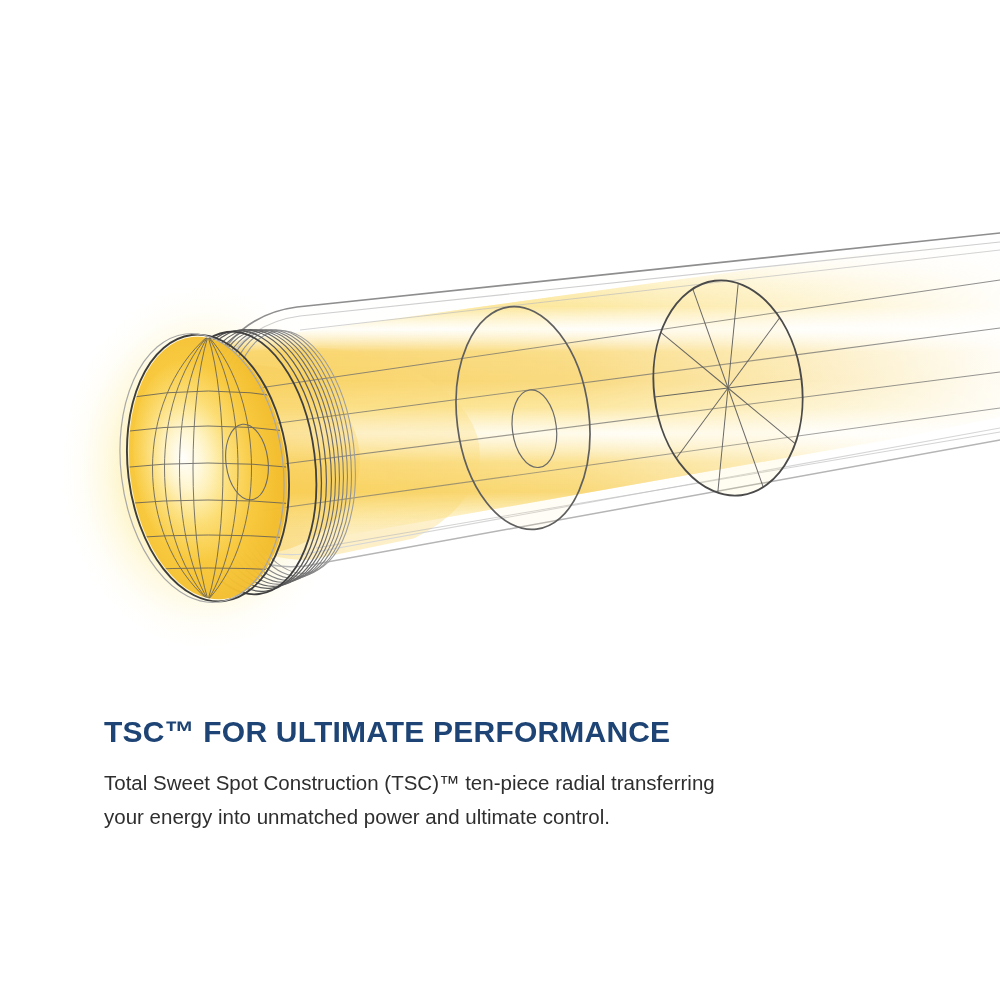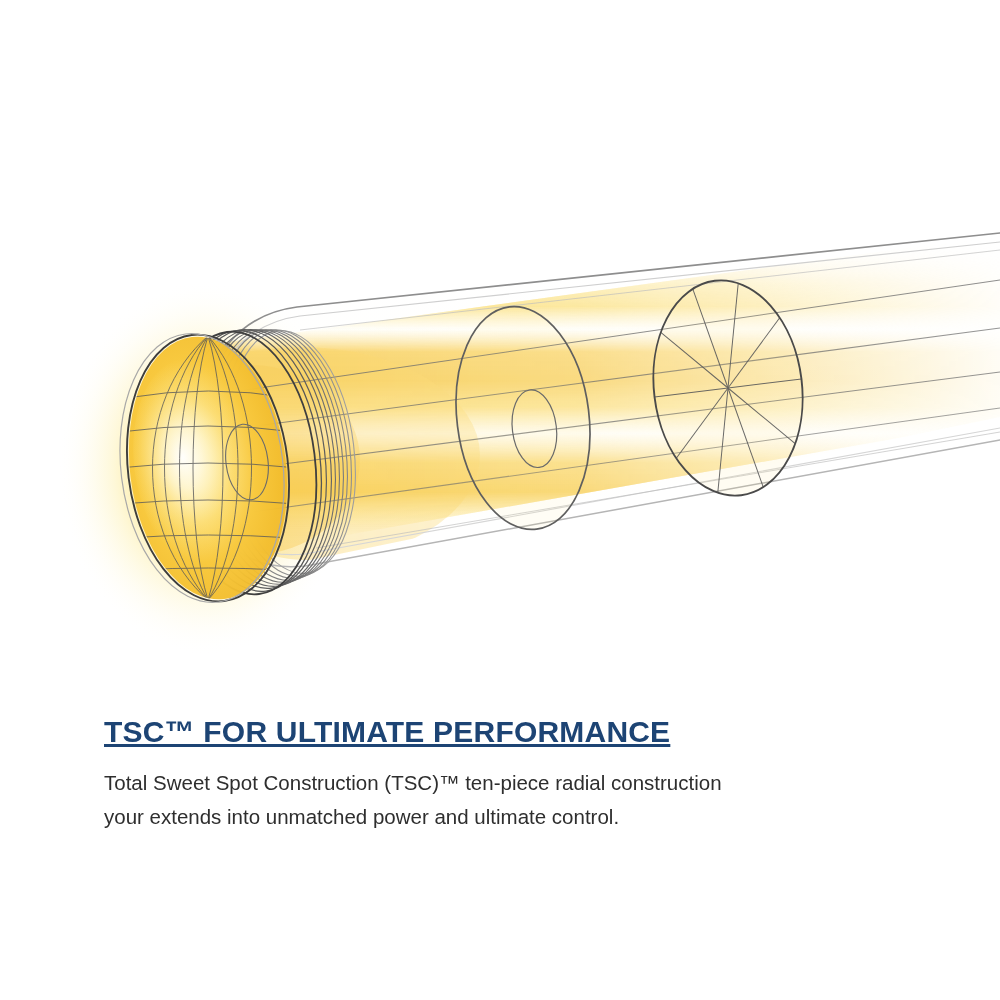--- a/index.html
+++ b/index.html
@@ -45,21 +45,20 @@
     width: 820px;
   }
   #feature-title {
     margin: 0;
     font-size: 30px;
     line-height: 40px;
     font-weight: 600;
     letter-spacing: 0.2px;
     color: #1d4474;
     white-space: nowrap;
-    text-decoration: underline;
   }
   #feature-body {
     margin: 14px 0 0 0;
     font-size: 20.5px;
     line-height: 34px;
     font-weight: 400;
     color: #2e2e2e;
     max-width: 800px;
   }
   .body-line { display: block; }
@@ -264,18 +263,18 @@
         <ellipse cx="202" cy="468" rx="81" ry="135" transform="rotate(-7 202 468)" fill="none" stroke="#a8a8a8" stroke-width="1.2"></ellipse>
       </g>
 
       <rect x="900" y="180" width="110" height="330" fill="#ffffff" opacity="0.0"></rect>
     </svg>
   </div>
 
   <div id="caption">
     <h2 id="feature-title">TSC™ FOR ULTIMATE PERFORMANCE</h2>
     <p id="feature-body">
-      <span class="body-line">Total Sweet Spot Construction (TSC)™ ten-piece radial construction</span>
-      <span class="body-line">your extends into unmatched power and ultimate control.</span>
+      <span class="body-line">Total Sweet Spot Construction (TSC)™ ten-piece radial transferring</span>
+      <span class="body-line">your energy into unmatched power and ultimate control.</span>
     </p>
   </div>
 
 </div>
 
 </body></html>

